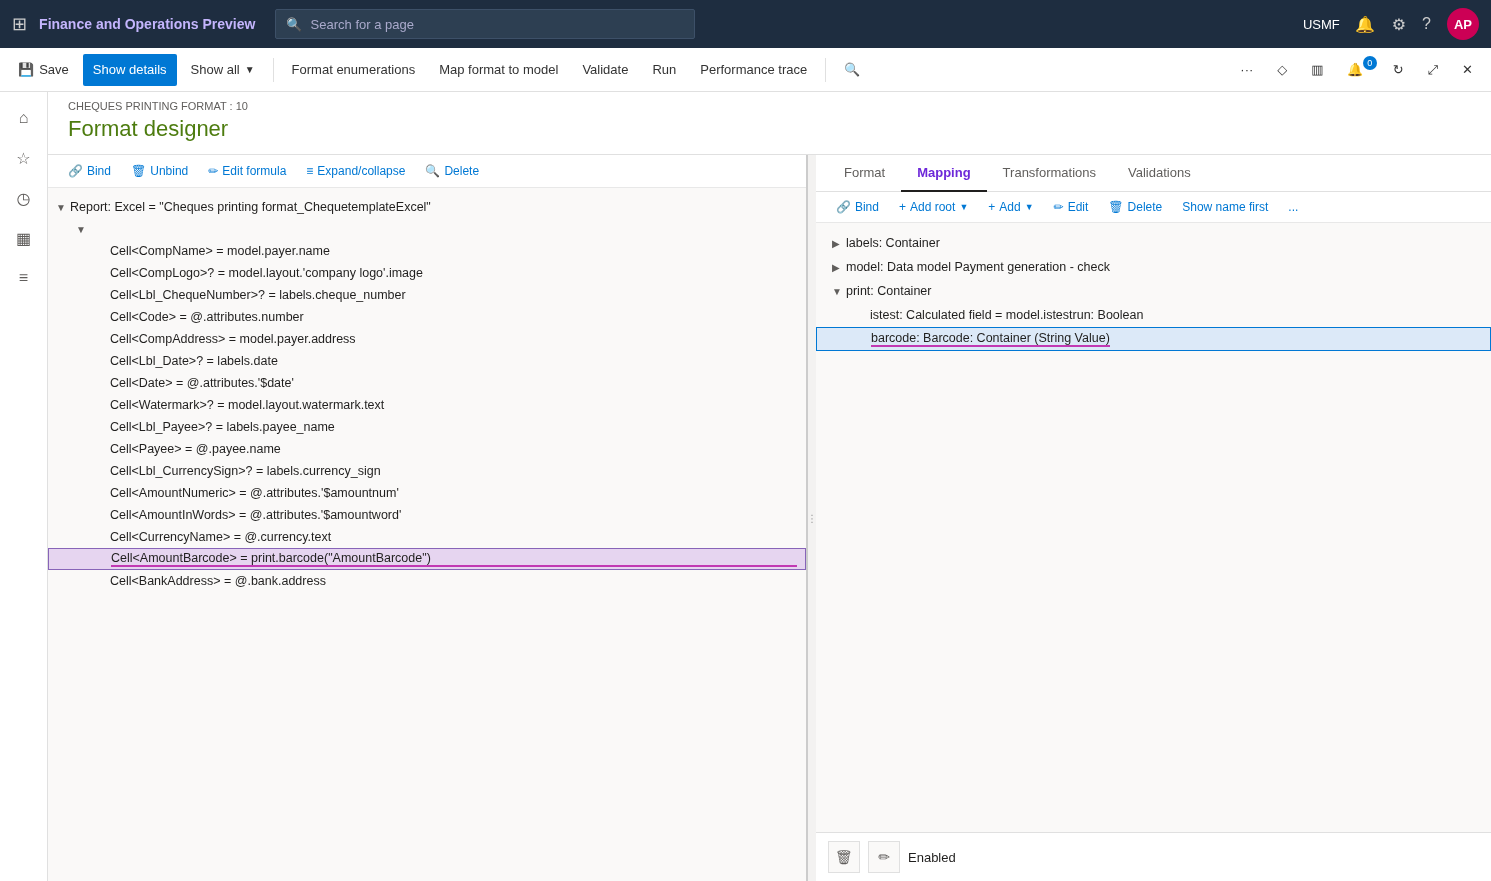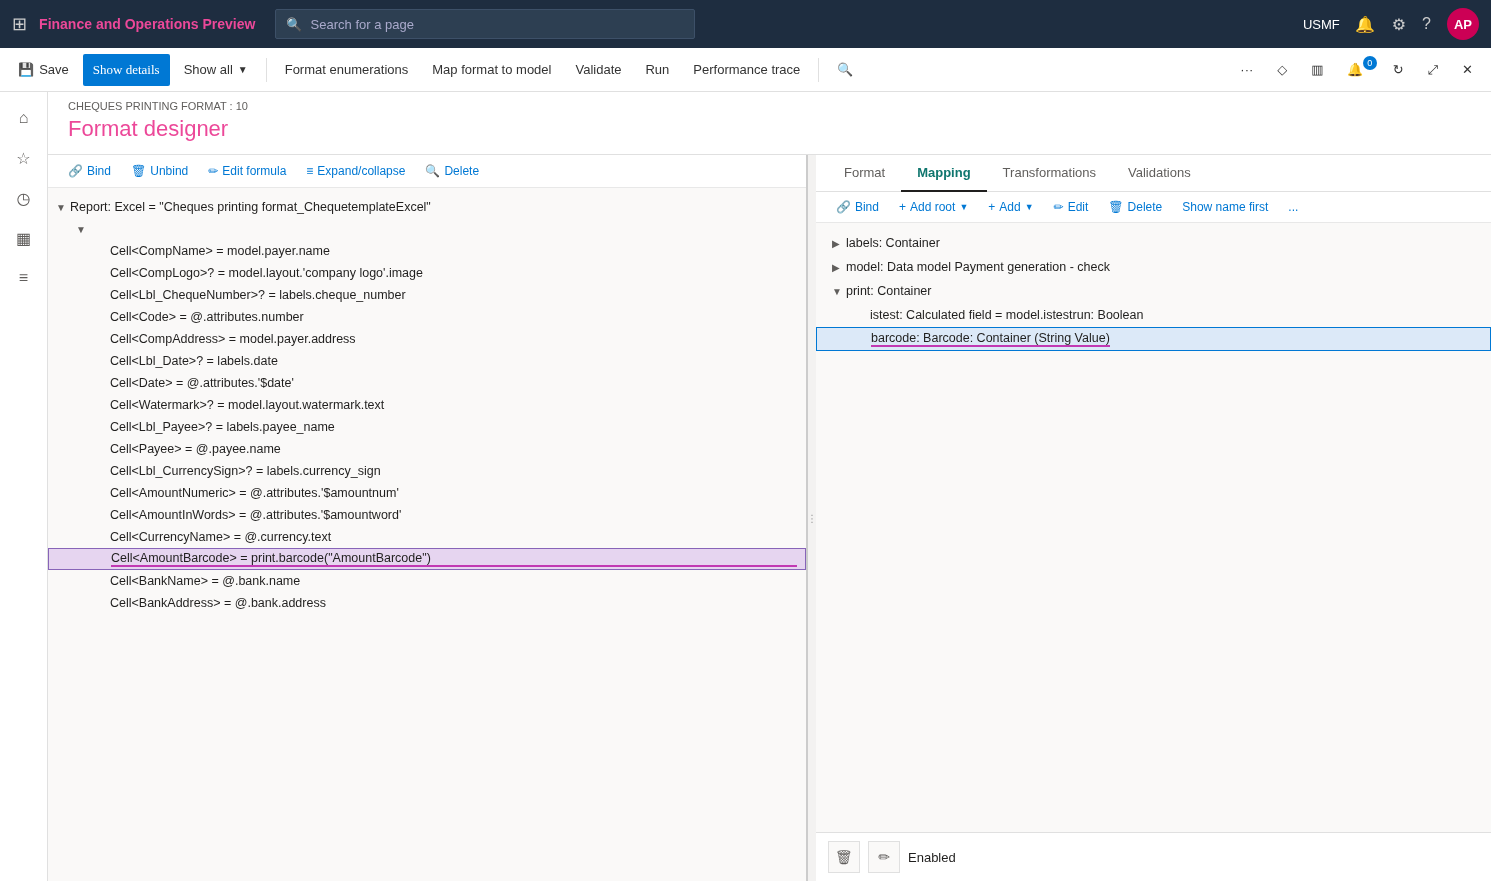--- a/index.html
+++ b/index.html
@@ -9,21 +9,21 @@
     .top-nav {
       background: #1e2d40;
       height: 48px;
       display: flex;
       align-items: center;
       padding: 0 12px;
       gap: 12px;
       color: #fff;
     }
     .top-nav .app-grid-icon { color: #ccc; font-size: 18px; cursor: pointer; }
-    .top-nav .app-title { font-size: 14px; font-weight: 600; color: #ec4899; margin-right: 8px; }
+    .top-nav .app-title { font-size: 14px; font-weight: 600; color: #c4b5fd; margin-right: 8px; }
     .top-nav .search-bar {
       flex: 0 0 420px;
       background: #2d3f52;
       border: 1px solid #3d5068;
       border-radius: 2px;
       height: 30px;
       display: flex;
       align-items: center;
       padding: 0 10px;
       gap: 8px;
@@ -51,21 +51,21 @@
       padding: 4px 10px;
       border: none;
       background: transparent;
       font-size: 13px;
       color: #333;
       cursor: pointer;
       border-radius: 2px;
       height: 32px;
       white-space: nowrap;
     }
-    .cmd-btn.primary { background: #0078d4; color: #fff; font-family: Liberation Serif, serif; }
+    .cmd-btn.primary { background: #0078d4; color: #fff; }
     .cmd-separator { width: 1px; height: 24px; background: #e0e0e0; margin: 0 4px; }
 
     
     .main-layout {
       display: flex;
       height: calc(100vh - 92px);
     }
 
     
     .sidebar-icons {
@@ -98,21 +98,21 @@
       overflow: hidden;
     }
 
     
     .page-header {
       background: #fff;
       padding: 8px 20px 12px 20px;
       border-bottom: 1px solid #e0e0e0;
     }
     .breadcrumb { font-size: 11px; color: #605e5c; margin-bottom: 4px; }
-    .page-title { font-size: 22px; font-weight: 300; color: #ec4899; }
+    .page-title { font-size: 22px; font-weight: 300; color: #4d7c0f; }
 
     
     .split-panels {
       display: flex;
       flex: 1;
       overflow: hidden;
     }
 
     
     .left-panel {
@@ -196,21 +196,21 @@
       gap: 0;
     }
     .tab {
       padding: 10px 16px;
       font-size: 13px;
       color: #605e5c;
       cursor: pointer;
       border-bottom: 2px solid transparent;
       margin-bottom: -1px;
     }
-    .tab.active { color: #0f766e; border-bottom: 2px solid #201f1e; font-weight: 600; }
+    .tab.active { color: #6d28d9; border-bottom: 2px solid #201f1e; font-weight: 600; }
 
     .right-toolbar {
       background: #fff;
       border-bottom: 1px solid #e8e8e8;
       padding: 5px 12px;
       display: flex;
       align-items: center;
       gap: 4px;
     }
 
@@ -447,25 +447,20 @@
               <span class="tree-text">Cell&lt;CurrencyName&gt; = @.currency.text</span>
             </div>
             <div class="tree-item selected highlighted">
               <span class="tree-indent" style="width: 40px;"></span>
               <span class="tree-arrow"></span>
               <span class="tree-text underline-pink">Cell&lt;AmountBarcode&gt; = print.barcode("AmountBarcode")</span>
             </div>
             <div class="tree-item">
               <span class="tree-indent" style="width: 40px;"></span>
               <span class="tree-arrow"></span>
-              <span class="tree-text">Cell&lt;BankName&gt; = @.bank.name</span>
-            </div>
-            <div class="tree-item">
-              <span class="tree-indent" style="width: 40px;"></span>
-              <span class="tree-arrow"></span>
               <span class="tree-text">Cell&lt;BankAddress&gt; = @.bank.address</span>
             </div>
           </div>
       </div>
 
       <div class="splitter">⋮</div>
 
       <div class="right-panel">
 
         <div class="tabs-bar">

